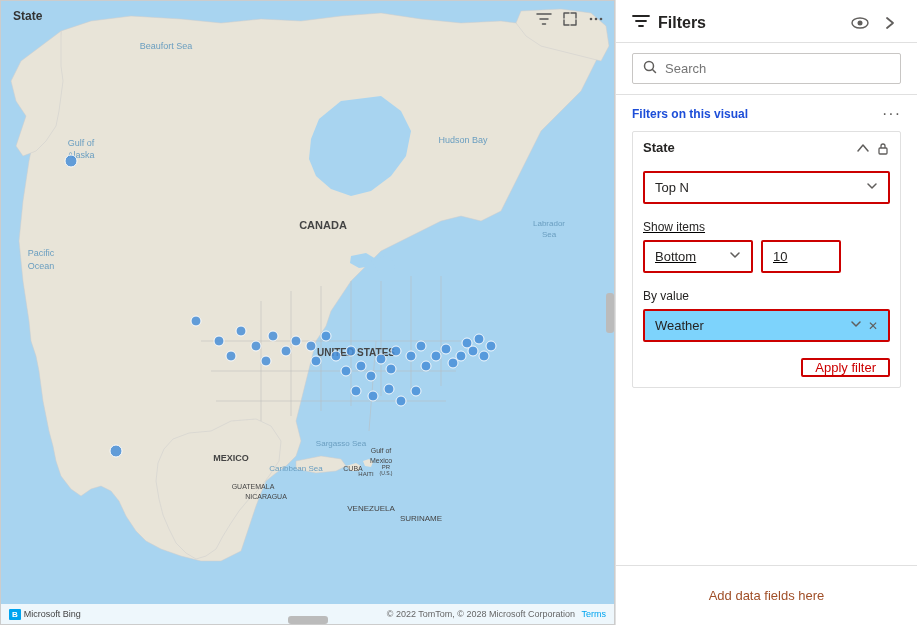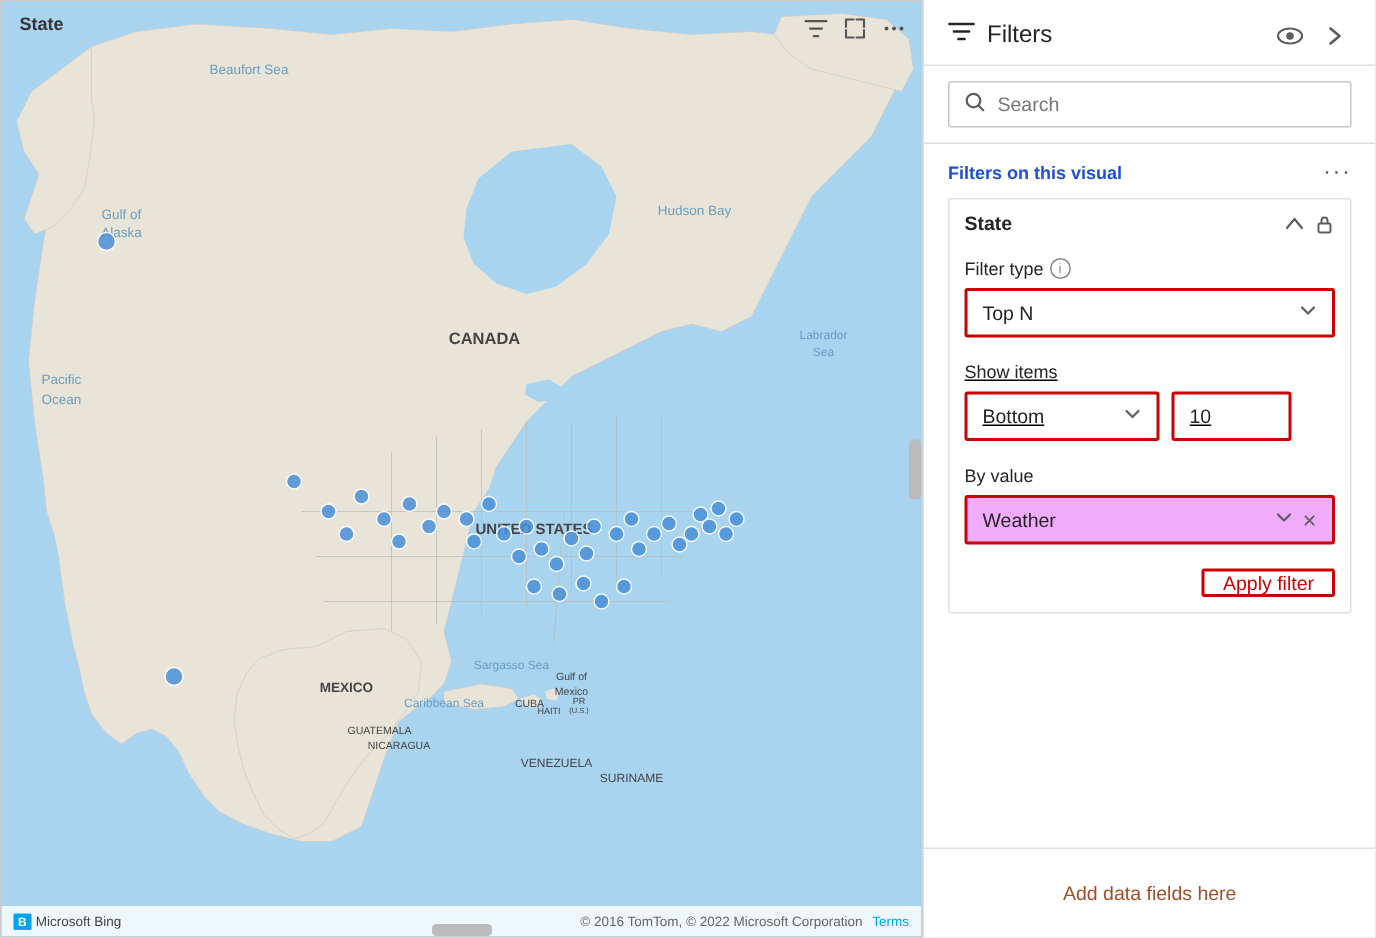--- a/index.html
+++ b/index.html
@@ -125,21 +125,21 @@
       flex: 1;
     }
 
     .filter-icon-svg {
       color: #555;
       font-size: 16px;
     }
 
     .filters-title {
       font-size: 16px;
-      font-weight: 400;
+      font-weight: 700;
       color: #252423;
     }
 
     .filters-header-actions {
       display: flex;
       gap: 8px;
       align-items: center;
     }
 
     .header-action-btn {
@@ -319,21 +319,21 @@
 
     .show-items-dropdown {
       display: flex;
       align-items: center;
       justify-content: space-between;
       border: 2px solid #c00;
       border-radius: 2px;
       padding: 7px 10px;
       cursor: pointer;
       background: #fff;
-      width: 130px;
+      width: 110px;
     }
 
     .show-items-input {
       border: 2px solid #c00;
       border-radius: 2px;
       padding: 7px 10px;
       font-size: 13px;
       color: #252423;
       width: 80px;
       outline: none;
@@ -352,21 +352,21 @@
     }
 
     .by-value-field {
       display: flex;
       align-items: center;
       justify-content: space-between;
       border: 2px solid #c00;
       border-radius: 2px;
       padding: 7px 10px;
       cursor: pointer;
-      background: #f0abfc;
+      background: #7dd3fc;
     }
 
     .by-value-text {
       font-size: 13px;
       color: #252423;
     }
 
     .by-value-actions {
       display: flex;
       gap: 6px;
@@ -556,21 +556,21 @@
 
   <div class="resize-handle-right"></div>
   <div class="resize-handle-bottom"></div>
 
   <div class="map-footer">
     <div class="microsoft-bing">
       <span style="background:#00a4ef;color:#fff;font-size:8px;padding:1px 3px;border-radius:1px;font-weight:bold;">B</span>
       <span>Microsoft Bing</span>
     </div>
     <div>
-      <span style="font-size:9px;color:#666;">© 2016 TomTom, © 2022 Microsoft Corporation</span>
+      <span style="font-size:9px;color:#666;">© 2022 TomTom, © 2028 Microsoft Corporation</span>
       <span style="color:#00a4ef;font-size:9px;margin-left:4px;">Terms</span>
     </div>
   </div>
 
 </div>
 
 <div class="filters-panel">
 
   <div class="filters-header">
     <div class="filters-title-area">
@@ -627,24 +627,20 @@
           <span class="card-action-icon">
             <svg width="14" height="14" viewBox="0 0 14 14" fill="none">
               <rect x="3" y="7" width="8" height="6" rx="1" stroke="#605e5c" stroke-width="1.3"></rect>
               <path d="M5 7V5a2 2 0 014 0v2" stroke="#605e5c" stroke-width="1.3"></path>
             </svg>
           </span>
         </div>
       </div>
 
       <div class="filter-type-section">
-        <div class="filter-type-label">
-          <span>Filter type</span>
-          <span class="info-icon">i</span>
-        </div>
         <div class="filter-type-dropdown">
           <span class="dropdown-value">Top N</span>
           <span class="dropdown-chevron">
             <svg width="12" height="12" viewBox="0 0 12 12" fill="none">
               <path d="M2 4l4 4 4-4" stroke="#605e5c" stroke-width="1.5" stroke-linecap="round" stroke-linejoin="round"></path>
             </svg>
           </span>
         </div>
       </div>
 

